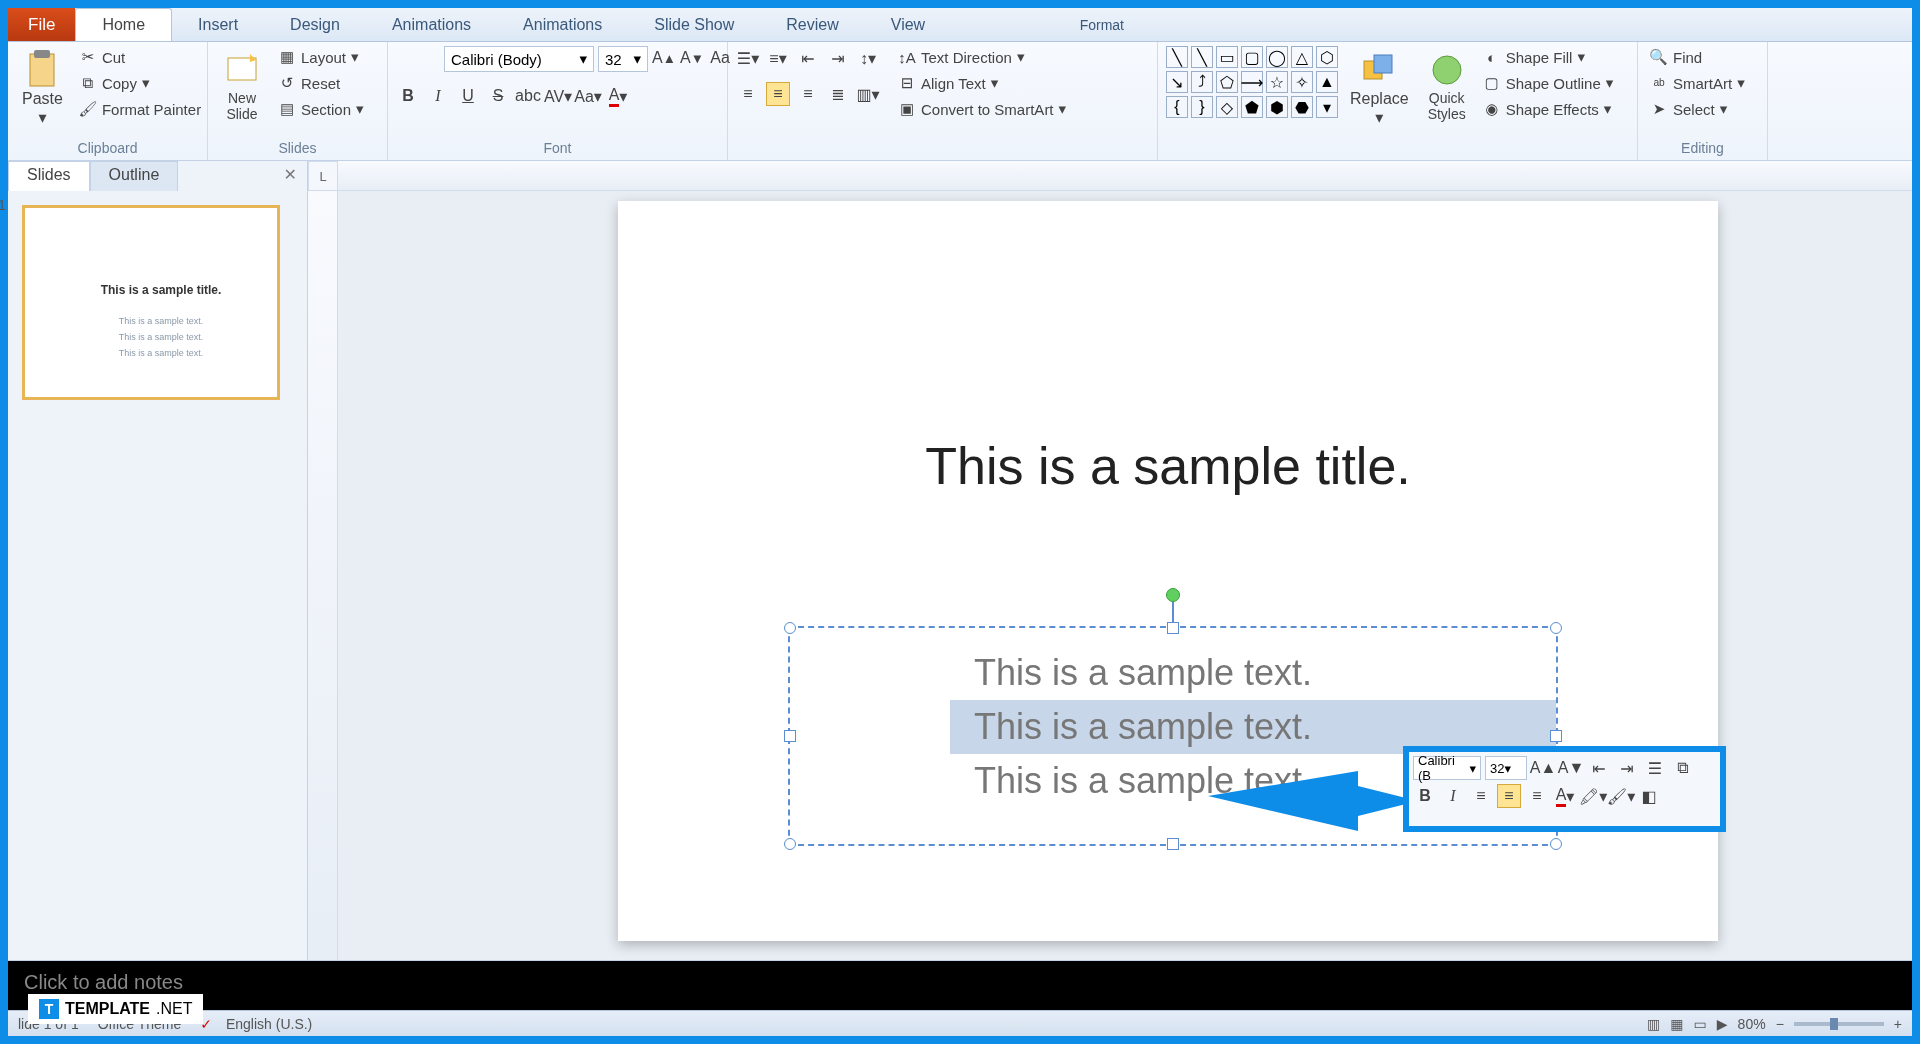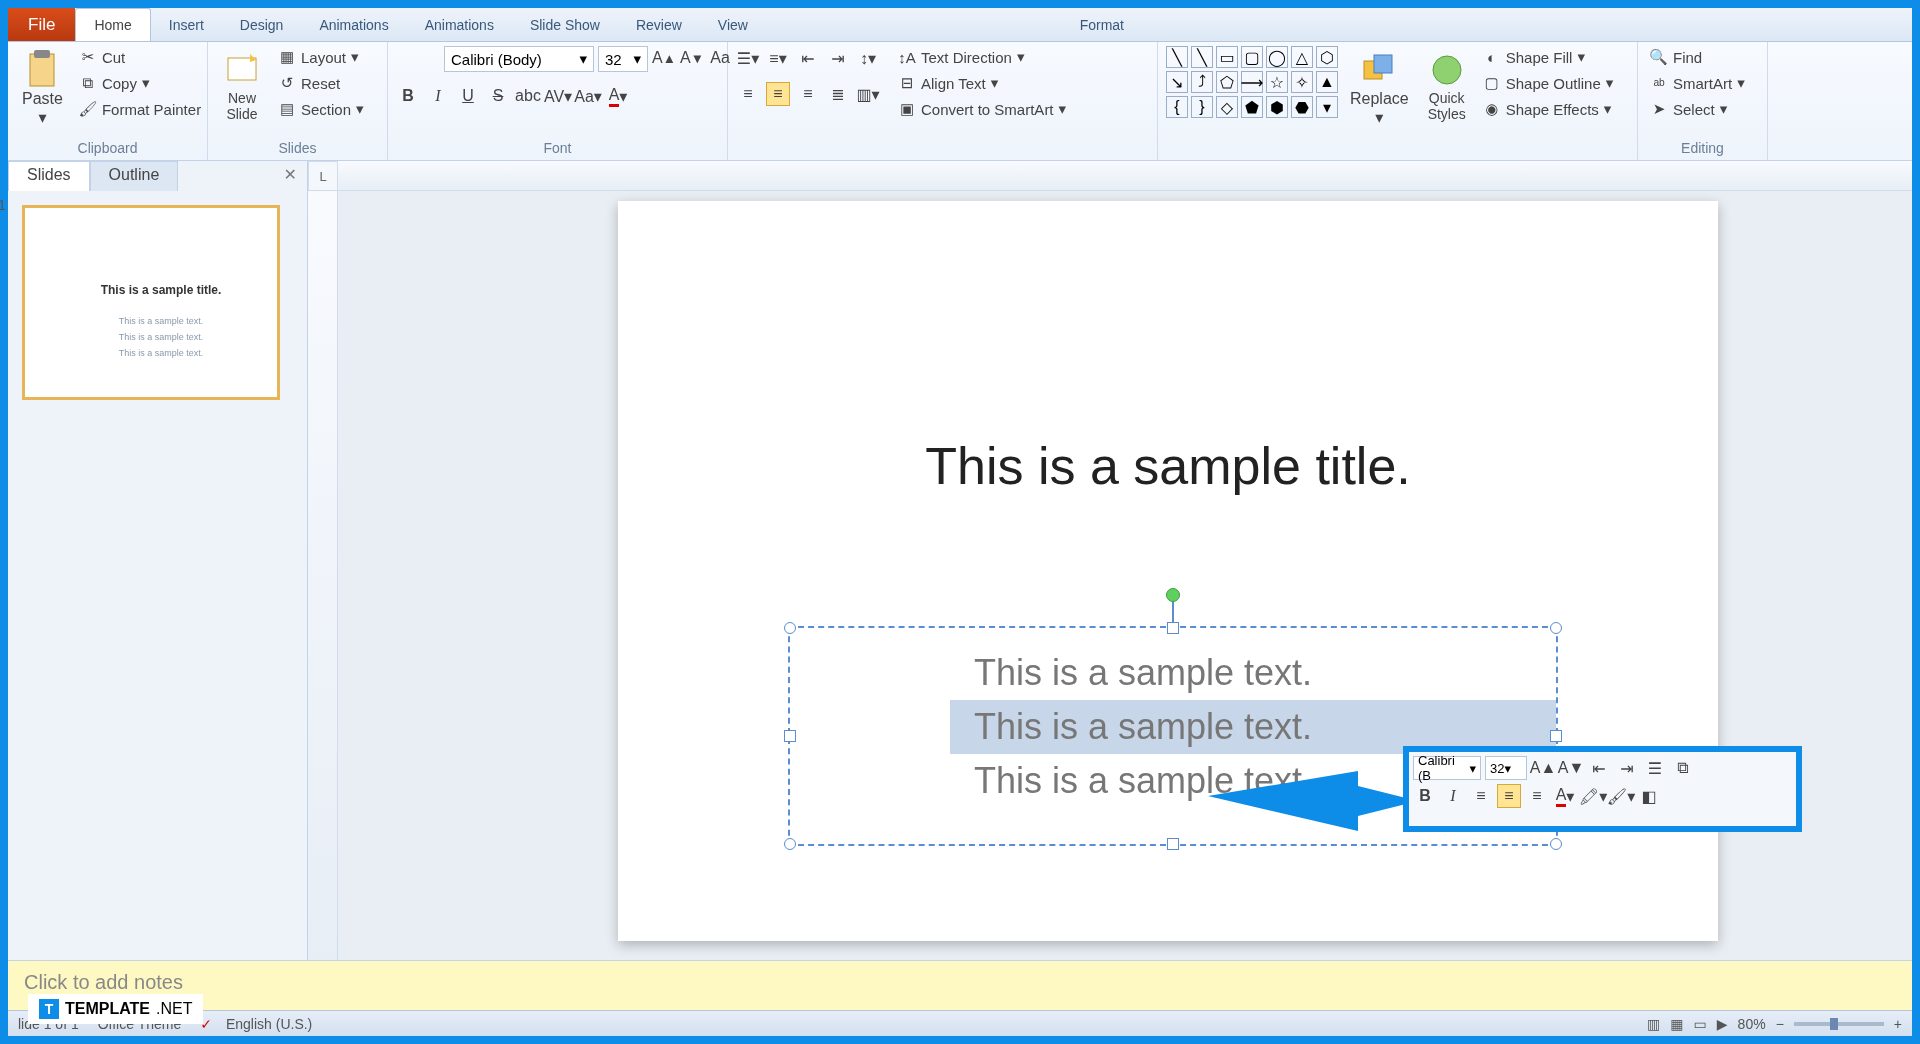--- a/index.html
+++ b/index.html
@@ -7,21 +7,21 @@
 .app-window { position: absolute; left: 8px; top: 8px; right: 8px; bottom: 8px; background: #fff; display: flex; flex-direction: column; }
 
 
 .title-bar { height: 10px; background: linear-gradient(#dce6f4,#c5d5ea); display:flex; align-items:center; justify-content:center; color:#444; font-size:15px; position:relative; overflow:hidden;}
 .title-bar .title-text { position:absolute; left:300px; top:-5px;}
 .drawing-tools-tab { position:absolute; right:755px; top:-5px; background:#ffb84d; color:#fff; padding:4px 18px; font-size:14px;}
 
 
 .tabs-row { display:flex; height:34px; background:linear-gradient(#eef3fa,#dce8f6); border-bottom:1px solid #b5c6dc; align-items:stretch;}
 .file-tab { background:linear-gradient(#d94d1a,#b83910); color:#fff; padding:0 20px; display:flex; align-items:center; font-size:17px;}
-.tab { padding:0 18px; display:flex; align-items:center; color:#3a587a; font-size:14px; cursor:pointer;}
+.tab { padding:0 26px; display:flex; align-items:center; color:#3a587a; font-size:16px; cursor:pointer;}
 .tab.active { background:#fff; border:1px solid #b5c6dc; border-bottom:none; border-radius:3px 3px 0 0; color:#444;}
 .format-tab { margin-left:auto; margin-right:760px; padding:0 28px; color:#3a587a; display:flex; align-items:center; font-size:14px;}
 
 
 .ribbon { height:119px; background:linear-gradient(#f7faff,#eef4fb); border-bottom:1px solid #c3d2e6; display:flex;}
 .ribbon-group { border-right:1px solid #d0dcec; padding:4px 8px 2px 8px; display:flex; flex-direction:column; }
 .ribbon-group-body { flex:1; display:flex; align-items:flex-start; gap:6px;}
 .ribbon-group-label { text-align:center; color:#6b7f98; font-size:14px; padding:2px 0;}
 .big-btn { display:flex; flex-direction:column; align-items:center; padding:4px 6px; cursor:pointer; color:#444;}
 .big-icon { width:40px; height:40px; display:flex; align-items:center; justify-content:center;}
@@ -55,27 +55,27 @@
 .slide { position:absolute; left:280px; top:10px; width:1100px; height:740px; background:#fff; box-shadow:0 4px 12px rgba(0,0,0,0.25);}
 .slide-title { position:absolute; top:235px; left:0; width:100%; text-align:center; font-size:52px; color:#222;}
 .textbox { position:absolute; left:170px; top:425px; width:770px; height:220px; border:2px dashed #5a8dd1;}
 .handle { position:absolute; width:12px; height:12px; background:#fff; border:1px solid #5a8dd1; border-radius:50%;}
 .rot-handle { position:absolute; left:50%; top:-40px; transform:translateX(-50%); width:14px; height:14px; background:#5fd05f; border:1px solid #3a9d3a; border-radius:50%;}
 .rot-line { position:absolute; left:50%; top:-28px; width:2px; height:28px; background:#5a8dd1; transform:translateX(-50%);}
 .sample-line { font-size:36px; color:#777; padding:6px 24px; text-align:left;}
 .sample-line.sel { background:#c8d6ea;}
 
 
-.mini-toolbar { position:absolute; left:1065px; top:555px; width:399px; height:86px; background:#f4f7fc; border:6px solid #0d8ce8; padding:4px; display:flex; flex-direction:column; gap:4px; z-index:50;}
+.mini-toolbar { position:absolute; left:1065px; top:555px; width:323px; height:86px; background:#f4f7fc; border:6px solid #0d8ce8; padding:4px; display:flex; flex-direction:column; gap:4px; z-index:50;}
 .mini-row { display:flex; gap:4px; align-items:center;}
 .mini-combo { border:1px solid #b5c6dc; background:#fff; height:24px; padding:0 4px; font-size:13px; display:flex; align-items:center;}
 .arrow-callout { position:absolute; left:870px; top:575px; z-index:49;}
 
 
-.notes-bar { height:50px; background:#fef9c3; border-top:1px solid #c3d2e6; padding:10px 16px; color:#888; font-size:20px;}
+.notes-bar { height:50px; background:#000000; border-top:1px solid #c3d2e6; padding:10px 16px; color:#888; font-size:20px;}
 
 .status-bar { height:26px; background:linear-gradient(#e6edf7,#d4e0f0); border-top:1px solid #b5c6dc; display:flex; align-items:center; padding:0 10px; font-size:14px; color:#555; gap:14px;}
 .status-right { margin-left:auto; display:flex; gap:10px; align-items:center;}
 .watermark { position:absolute; left:28px; bottom:20px; background:#fff; padding:4px 10px; border:1px solid #fff; display:flex; align-items:center; gap:6px; font-size:16px; font-weight:bold;}
 .watermark .t-icon { width:20px; height:20px; background:#0d8ce8; color:#fff; display:flex; align-items:center; justify-content:center; font-size:14px;}
 .thin { font-weight:normal;}
 
 svg { display:block;}
 </style>
 </head>

